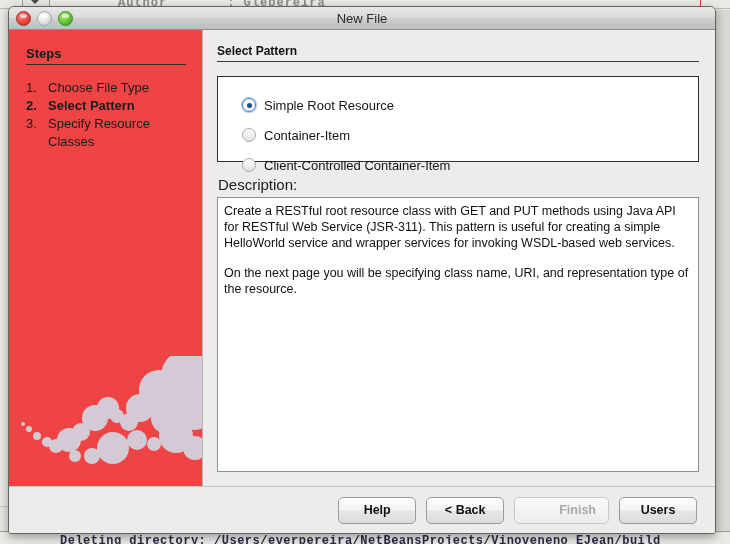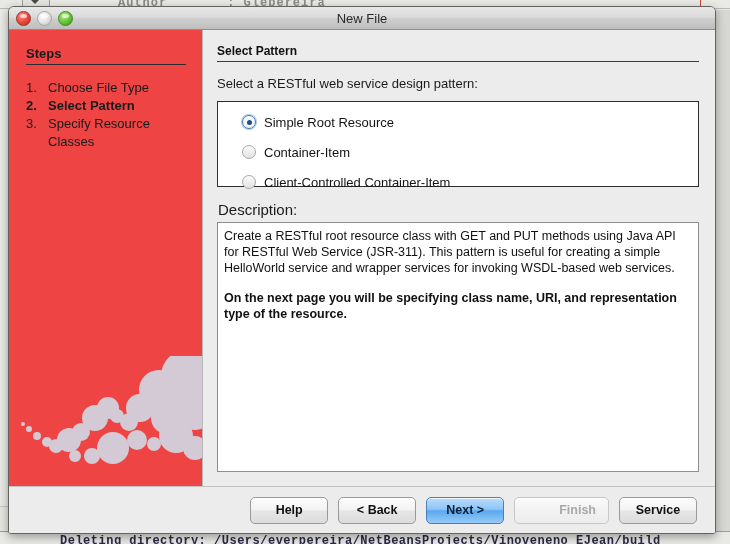--- a/index.html
+++ b/index.html
@@ -258,21 +258,21 @@
 
   .radio-box {
     background: #ffffff;
     border: 1px solid #2f2f2f;
     padding: 13px 0 13px 0;
     height: 86px;
     box-sizing: border-box;
   }
   .radio-row {
     display: flex;
-    align-items: flex-start;
+    align-items: center;
     height: 30px;
     padding-left: 24px;
     cursor: default;
   }
   .radio {
     width: 14px; height: 14px;
     border-radius: 50%;
     flex: 0 0 14px;
     margin-right: 8px;
     box-sizing: border-box;
@@ -308,21 +308,21 @@
     background: #ffffff;
     border: 1px solid #8e8e8e;
     padding: 5px 6px 6px 6px;
     font-size: 12.5px;
     line-height: 16px;
     color: #111;
     overflow: hidden;
     margin-bottom: 14px;
   }
   .desc-box p { margin: 0; }
-  .desc-box p + p { margin-top: 14px; font-weight: bold; }
+  .desc-box p + p { margin-top: 14px; }
 
   
   .footer {
     flex: 0 0 46px;
     border-top: 1px solid #c3c3c3;
     background: #ececec;
     display: flex;
     align-items: center;
     justify-content: flex-end;
     padding-right: 18px;
@@ -438,21 +438,20 @@
             <circle cx="83" cy="100" r="8"></circle>
             <circle cx="66" cy="100" r="6"></circle>
           </g>
         </svg>
       </div>
 
       <div class="content-pane">
         <div class="section-title">Select Pattern</div>
         <div class="section-rule"></div>
 
-        <div class="prompt">Select a RESTful web service design pattern:</div>
 
         <div class="radio-box">
           <div class="radio-row">
             <span class="radio checked"></span>
             <span class="radio-label">Simple Root Resource</span>
           </div>
           <div class="radio-row">
             <span class="radio"></span>
             <span class="radio-label">Container-Item</span>
           </div>
@@ -466,18 +465,17 @@
         <div class="desc-box">
           <p>Create a RESTful root resource class with GET and PUT methods using Java API for RESTful Web Service (JSR-311). This pattern is useful for creating a simple HelloWorld service and wrapper services for invoking WSDL-based web services.</p>
           <p>On the next page you will be specifying class name, URI, and representation type of the resource.</p>
         </div>
       </div>
     </div>
 
     <div class="footer">
       <button class="btn">Help</button>
       <button class="btn">&lt; Back</button>
-      <button class="btn default">Next &gt;</button>
       <button class="btn disabled">Finish</button>
-      <button class="btn">Service</button>
+      <button class="btn">Users</button>
     </div>
   </div>
 </div>
 
 </body></html>

